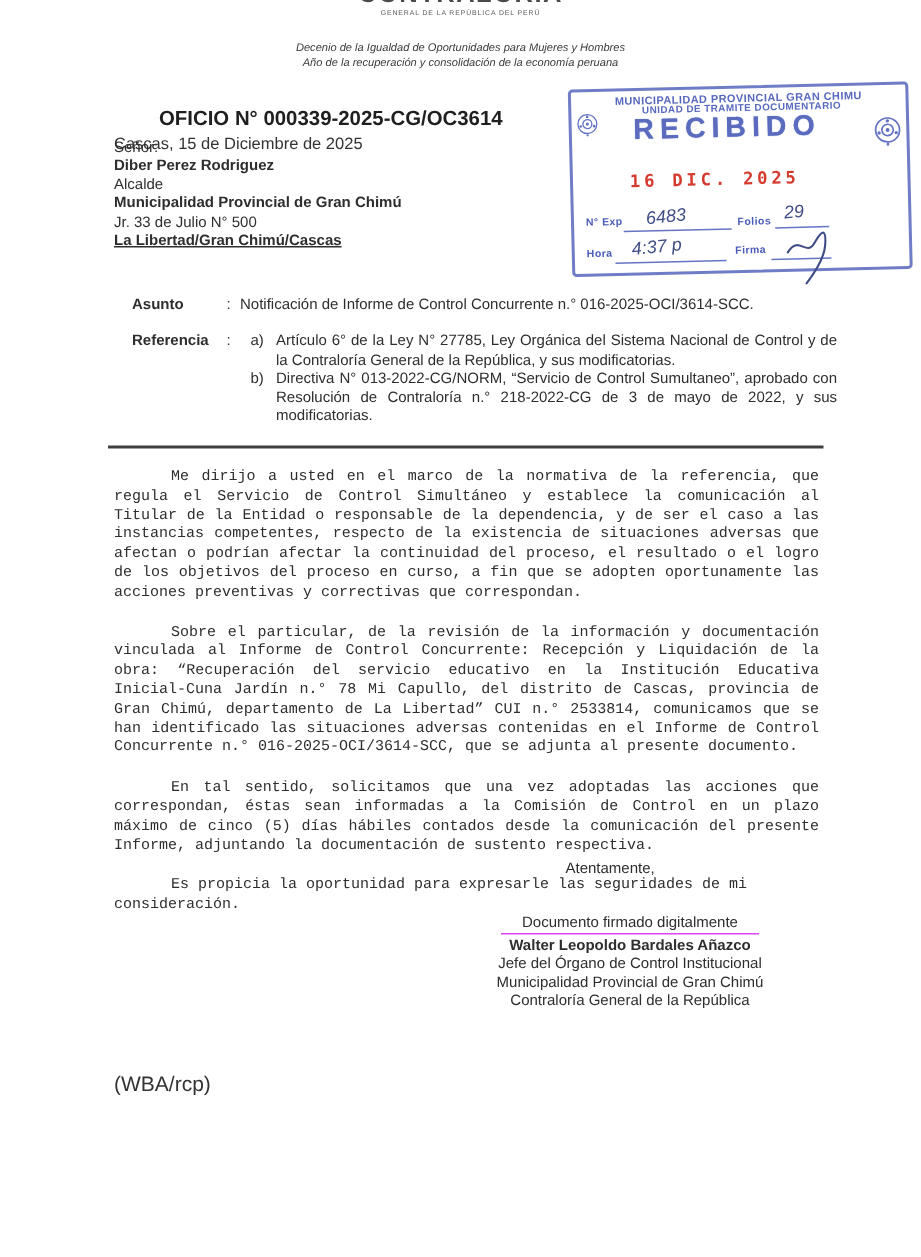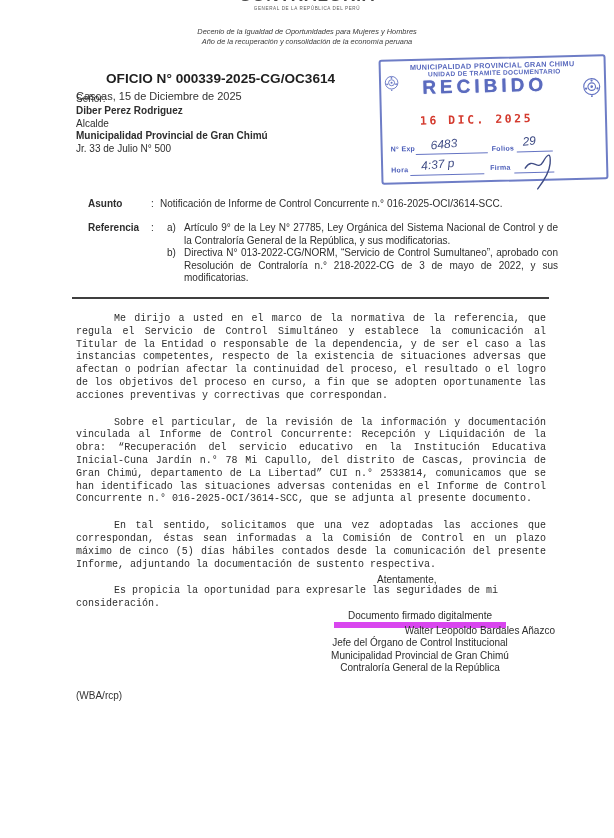--- a/index.html
+++ b/index.html
@@ -50,23 +50,23 @@
   .rule{position:absolute;left:72px;top:297px;width:477px;height:2.4px;background:#3f3f3f;}
 
   
   .body{position:absolute;left:76px;top:313px;width:470px;font-size:10px;line-height:12.8px;text-align:justify;}
   .body p{margin:0 0 14px;text-indent:38px;font-family:Liberation Mono, monospace;}
   .closing{text-indent:38px;text-align:left;margin-top:4px;}
   .atte{position:absolute;left:377px;top:574px;font-size:10px;text-align:center;}
 
   
   .sig{position:absolute;left:285px;top:610px;width:270px;text-align:center;font-size:10px;line-height:12.2px;}
-  .sig .note span{border-bottom:6px solid #d946ef;padding:0 14px 1px;}
-  .sig .name{font-weight:normal;margin-top:3px;text-align:right;}
-  .small-left{position:absolute;left:76px;font-size:10px;color:#333;}
+  .sig .note span{border-bottom:1px solid #d946ef;padding:0 14px 1px;}
+  .sig .name{font-weight:bold;margin-top:3px;}
+  .small-left{position:absolute;left:76px;font-size:14px;color:#333;margin-top:24px;}
 
   
   .wmark{position:absolute;left:22px;top:780px;}
   .logo95{position:absolute;left:66px;top:782px;color:#db2a2d;font-size:25px;font-weight:bold;letter-spacing:-1px;line-height:26px;}
   .ticks{display:flex;gap:2.5px;padding-left:3px;margin-top:0;}
   .ticks i{width:2.8px;height:3.2px;background:#d8544f;}
   .ticks i:nth-child(2){background:#a33;}
   .dash{position:absolute;left:101px;top:795px;width:14px;height:1.3px;background:#3a3a3a;}
   .f-note{position:absolute;left:117px;top:775px;width:419px;font-size:7px;line-height:10px;text-align:justify;color:#2f2f2f;}
   .f-note .fb{font-weight:bold;}
@@ -153,35 +153,36 @@
         </svg>
     </span>
   </div>
 
   <div class="addr">
     <div>Señor:</div>
     <div class="b">Diber Perez Rodriguez</div>
     <div>Alcalde</div>
     <div class="b">Municipalidad Provincial de Gran Chimú</div>
     <div>Jr. 33 de Julio N° 500</div>
+    <div class="b u">La Libertad/Gran Chimú/Cascas</div>
   </div>
 
   <div class="meta" style="top:198px;">
     <span class="lbl">Asunto</span>
     <span class="sep">:</span>
     <div class="asunto-txt">Notificación de Informe de Control Concurrente n.° 016-2025-OCI/3614-SCC.</div>
   </div>
 
   <div class="meta" style="top:222px;">
     <span class="lbl">Referencia</span>
     <span class="sep">:</span>
     <div class="ref-items">
       <div class="ref-item">
         <span class="ref-marker">a)</span>
-        <span>Artículo 9° de la Ley N° 27785, Ley Orgánica del Sistema Nacional de Control y de la Contraloría General de la República, y sus modificatorias.</span>
+        <span>Artículo 6° de la Ley N° 27785, Ley Orgánica del Sistema Nacional de Control y de la Contraloría General de la República, y sus modificatorias.</span>
       </div>
       <div class="ref-item">
         <span class="ref-marker">b)</span>
         <span>Directiva N° 013-2022-CG/NORM, “Servicio de Control Sumultaneo”, aprobado con Resolución de Contraloría n.° 218-2022-CG de 3 de mayo de 2022, y sus modificatorias.</span>
       </div>
     </div>
   </div>
 
   <div class="rule"></div>
 

